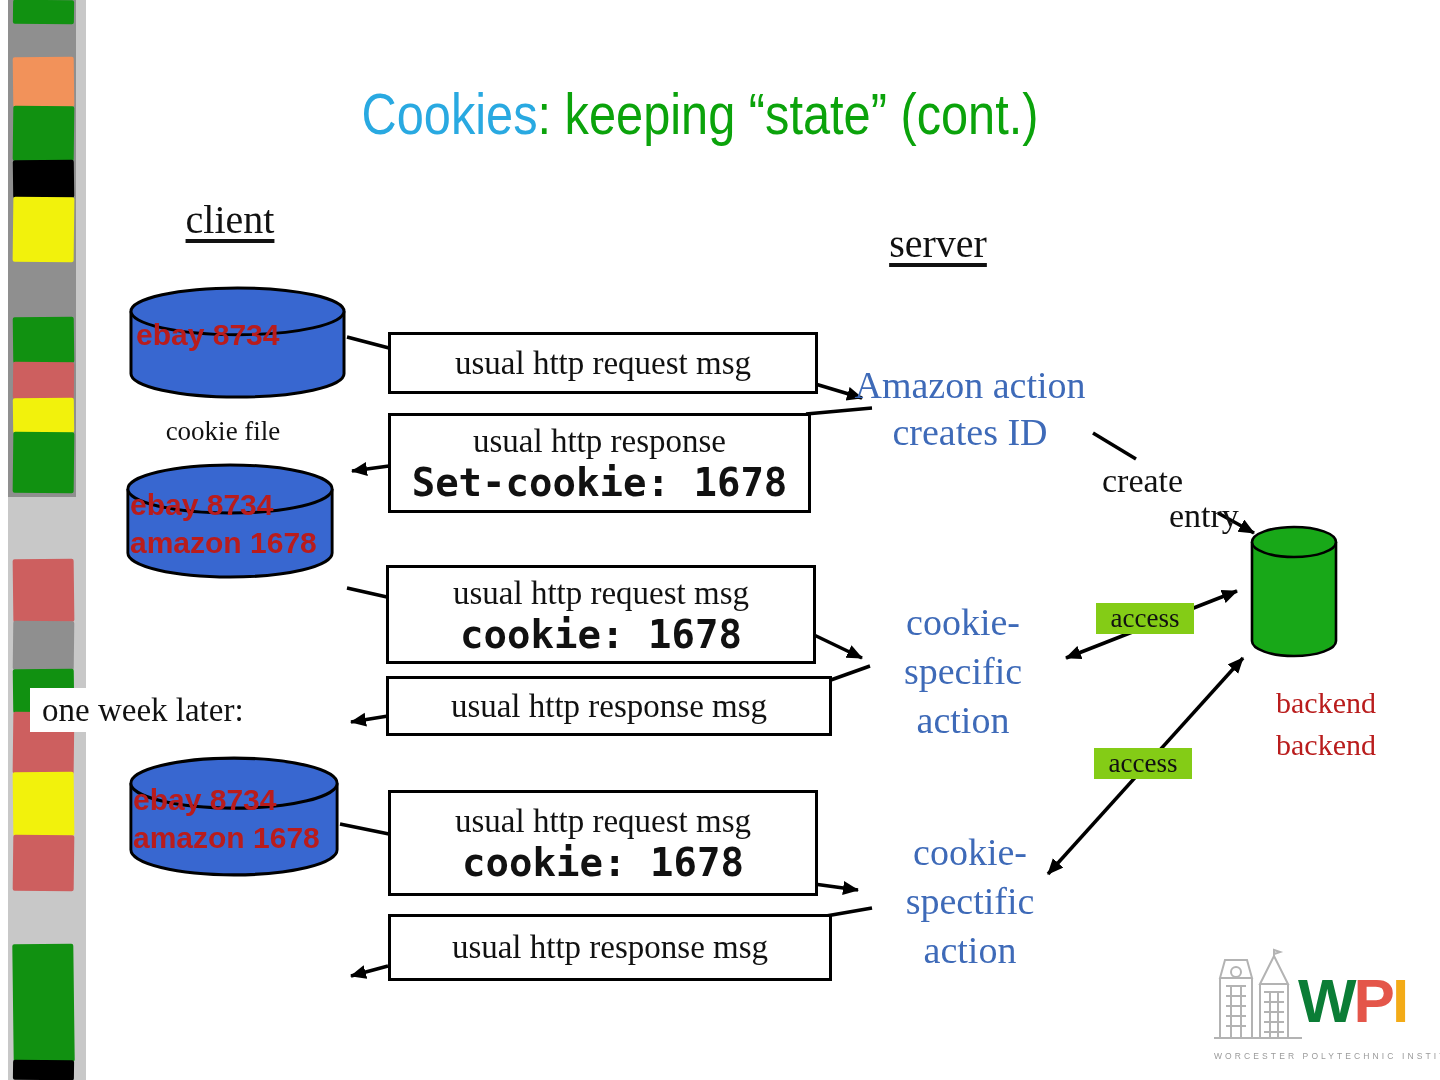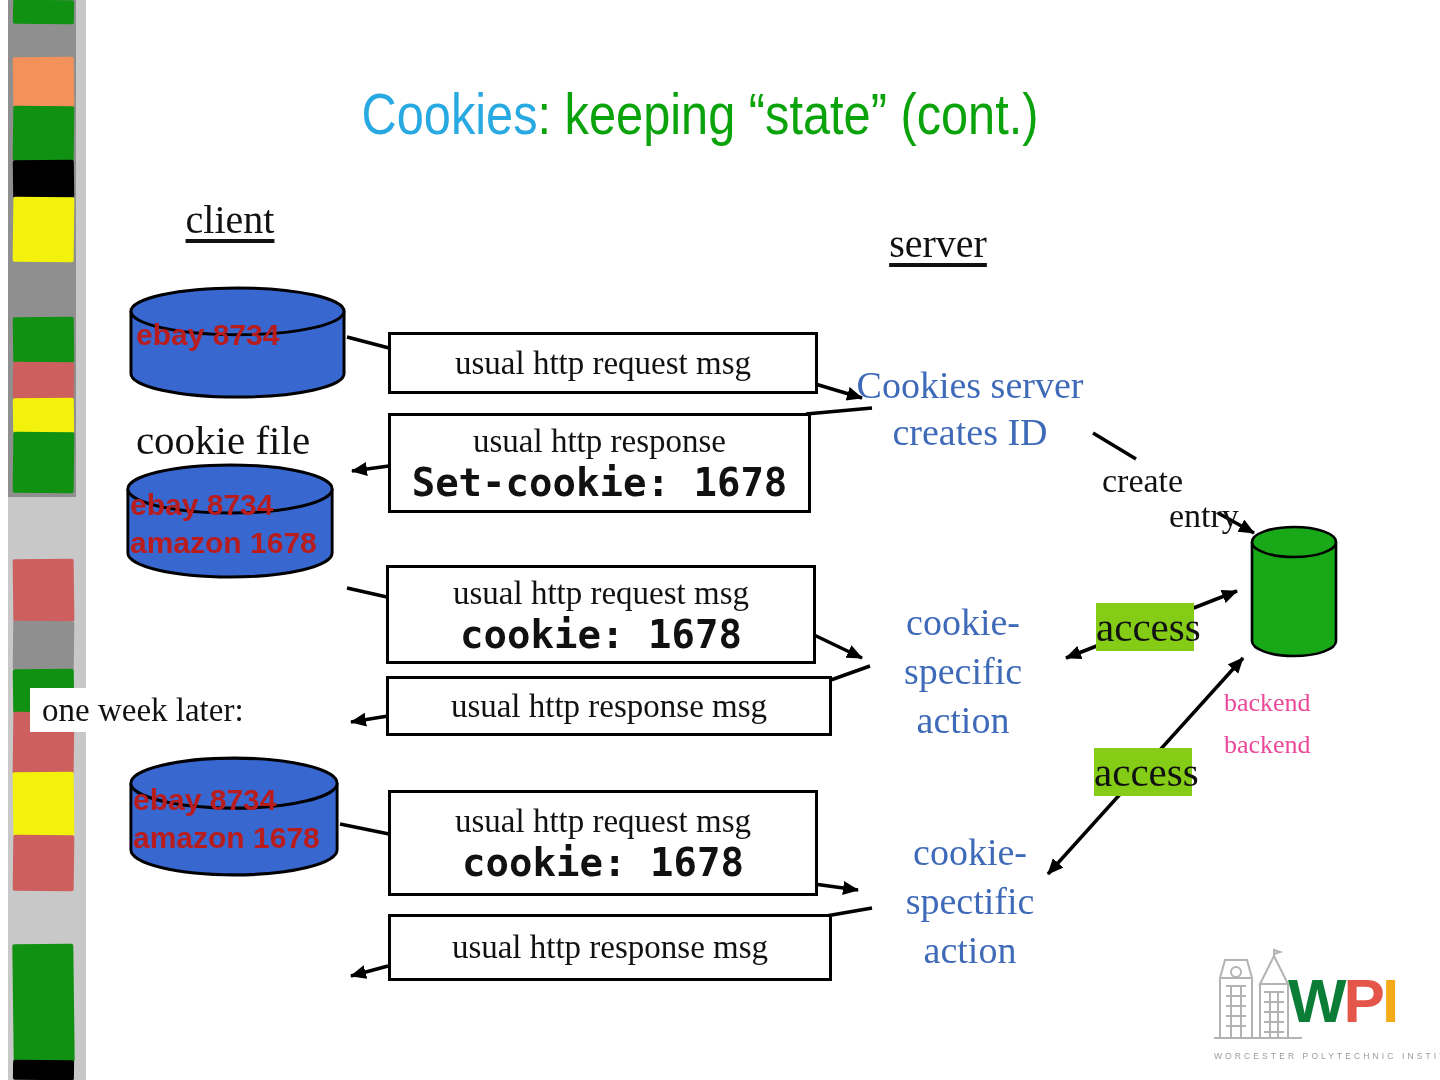--- a/index.html
+++ b/index.html
@@ -29,32 +29,32 @@
   .cyl svg{position:absolute;left:0;top:0;}
   .cyl .lbl{position:absolute;left:8px;color:#b91c1c;font-family:"Liberation Sans", sans-serif;
             font-weight:bold;font-size:30px;white-space:nowrap;}
 
   .msgbox{position:absolute;background:#fff;border:3px solid #000;text-align:center;color:#111;}
   .msgbox .serif{font-size:33px;line-height:1.25;}
   .msgbox .mono{font-family:"DejaVu Sans Mono", monospace;font-weight:bold;font-size:39px;line-height:1.1;}
 
   .note{position:absolute;color:#3e6ab8;font-size:38px;line-height:49px;text-align:center;}
 
-  .small-label{position:absolute;color:#111;font-size:41px;white-space:nowrap;}
+  .small-label{position:absolute;color:#111;font-size:27px;white-space:nowrap;}
   .white-bg{background:#84cc16;}
 
   .one-week{position:absolute;left:30px;top:688px;width:234px;height:44px;background:#fff;
             font-size:33px;line-height:44px;padding-left:12px;color:#111;white-space:nowrap;}
 
-  .backend-lbl{position:absolute;left:1224px;top:682px;font-size:26px;line-height:42px;color:#ec4899;}
+  .backend-lbl{position:absolute;left:1276px;top:682px;font-size:30px;line-height:42px;color:#b91c1c;}
 
   
   .wpi{position:absolute;left:1212px;top:948px;width:208px;height:120px;}
   .wpi .towers{position:absolute;left:0;top:0;}
-  .wpi .letters{position:absolute;left:76px;top:22px;font-family:"Liberation Sans", sans-serif;
+  .wpi .letters{position:absolute;left:86px;top:22px;font-family:"Liberation Sans", sans-serif;
                 font-weight:bold;font-size:62px;letter-spacing:-3px;line-height:62px;}
   .wpi .lw{color:#0b7d36;} .wpi .lp{color:#e4564a;} .wpi .li{color:#f3ab17;}
   .wpi .caption{position:absolute;left:2px;top:103px;width:100%;font-family:"Liberation Sans", sans-serif;
                 font-size:8.5px;letter-spacing:3.1px;color:#9a9a9a;white-space:nowrap;}
 </style>
 </head>
 <body>
 
 <div class="slide">
 
@@ -161,21 +161,21 @@
   <div class="msgbox" style="left:388px;top:790px;width:424px;height:100px;">
     <div class="serif" style="padding-top:8px;">usual http request msg</div>
     <div class="mono">cookie: 1678</div>
   </div>
 
   <div class="msgbox" style="left:388px;top:914px;width:438px;height:61px;">
     <div class="serif" style="line-height:61px;">usual http response msg</div>
   </div>
 
   <div class="note" style="left:830px;top:362px;width:280px;line-height:47px;">
-    <div>Cookies server</div>
+    <div>Amazon action</div>
     <div>creates ID</div>
   </div>
 
   <div class="note" style="left:860px;top:598px;width:206px;">
     <div>cookie-</div>
     <div>specific</div>
     <div>action</div>
   </div>
 
   <div class="note" style="left:865px;top:828px;width:210px;">

